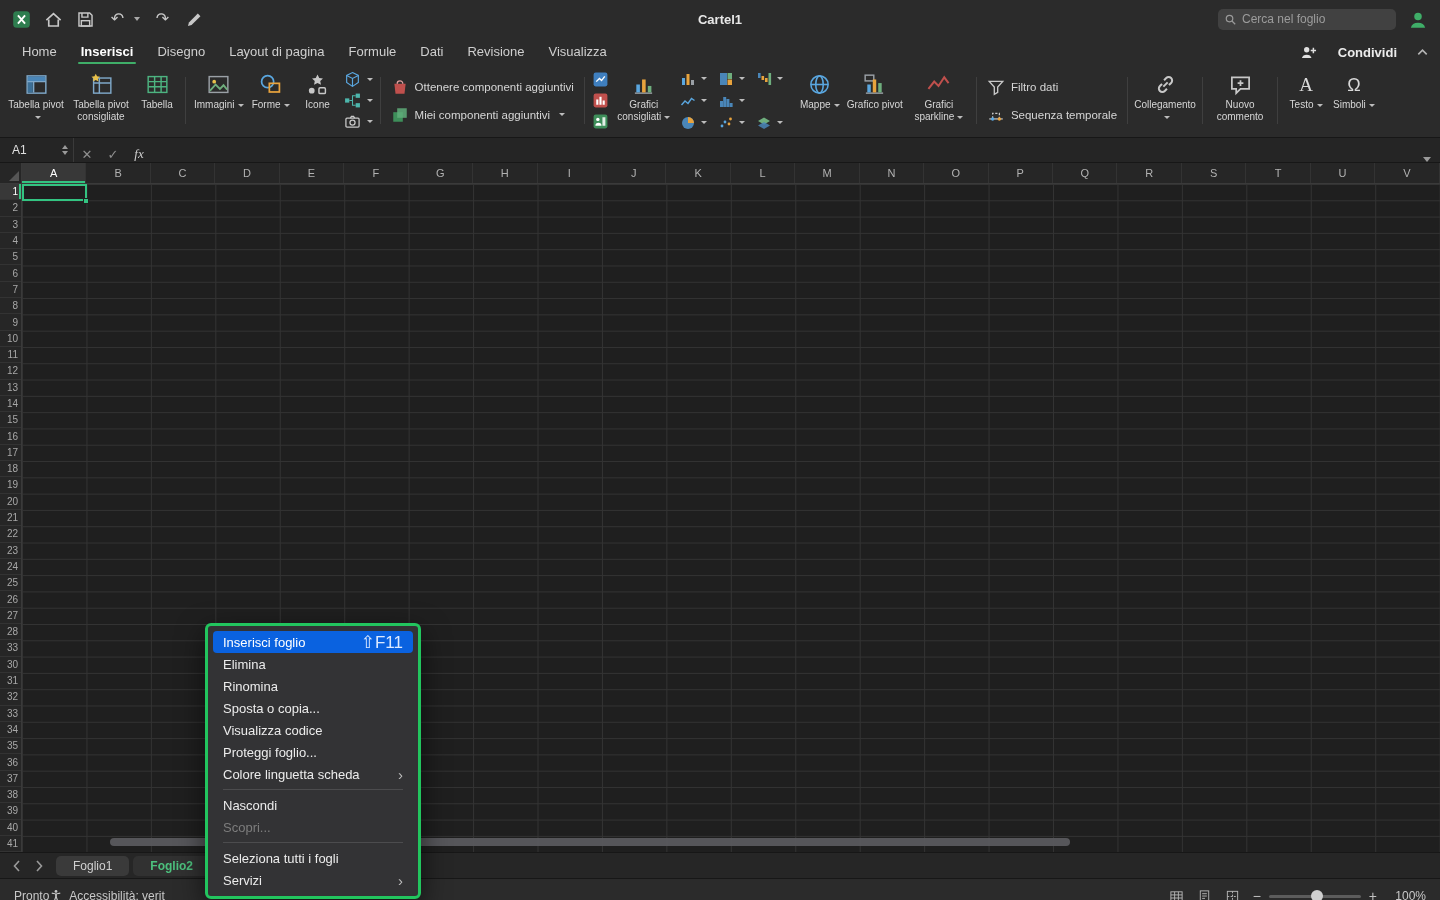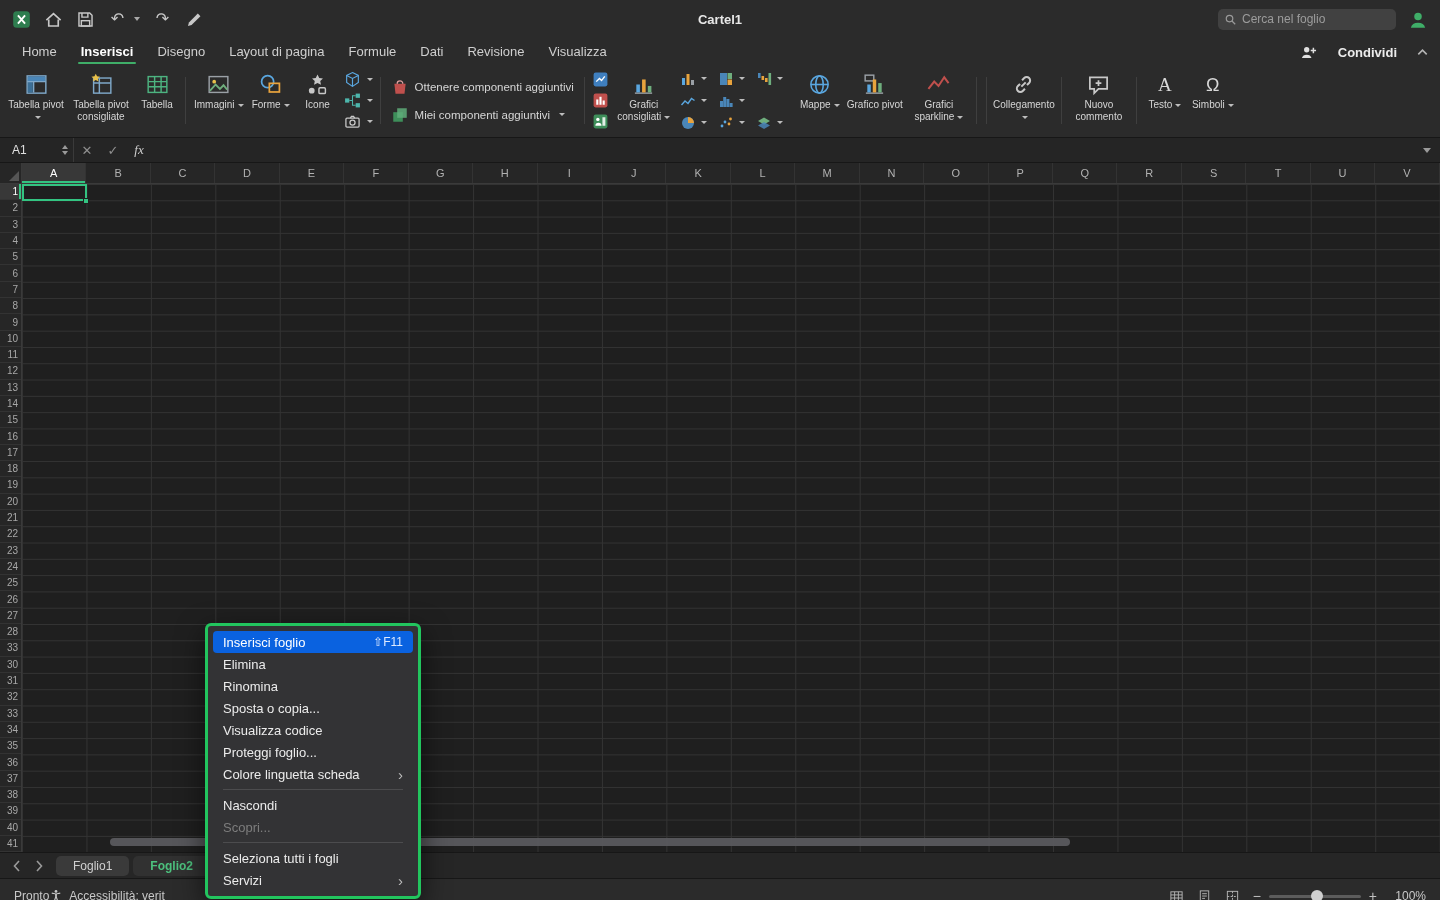--- a/index.html
+++ b/index.html
@@ -46,21 +46,21 @@
   .stack2{display:flex;flex-direction:column;justify-content:center;gap:10px;padding:0 5px;flex:none}
   .stackrow{display:flex;align-items:center;gap:6px;color:#d6d6d6;font-size:11.5px;white-space:nowrap}
   .stackrow .ricon{width:18px;height:18px}
   .chartgrid{display:grid;grid-template-columns:repeat(3,37px);grid-auto-rows:21px;align-content:center;gap:1px;padding:0 3px;flex:none}
   .cg-item{display:flex;align-items:center;gap:2px}
   .cg-item .ricon{width:16px;height:16px}
   .glyphA{font-family:"Liberation Serif","DejaVu Serif",serif;font-size:19px;color:#d8d8d8;line-height:1}
   .glyphO{font-size:18px;color:#d8d8d8;line-height:1}
 
   
-  .fbar{height:25px;background:#252525;border-bottom:1px solid #171717;display:flex;align-items:center}
+  .fbar{height:25px;background:#252525;border-bottom:1px solid #171717;display:flex;align-items:flex-end}
   .namebox{width:74px;height:100%;display:flex;align-items:center;padding-left:12px;color:#e0e0e0;font-size:12px;border-right:1px solid #3a3a3a;position:relative}
   .spin{position:absolute;right:5px;top:0;bottom:0;display:flex;flex-direction:column;justify-content:center;gap:2px}
   .spin i{width:0;height:0;border-left:3.5px solid transparent;border-right:3.5px solid transparent;display:block}
   .spin .up{border-bottom:4px solid #9a9a9a}
   .spin .dn{border-top:4px solid #9a9a9a}
   .fb-btn{width:26px;text-align:center;color:#8f8f8f;font-size:13px;flex:none}
   .fx{font-style:italic;color:#cfcfcf;font-family:"Liberation Serif","DejaVu Serif",serif}
   .fb-input{flex:1;height:100%}
   .fb-dd{width:26px;display:flex;align-items:center;justify-content:center;flex:none}
   .fb-dd i{width:0;height:0;border-left:4px solid transparent;border-right:4px solid transparent;border-top:5px solid #9a9a9a}
@@ -100,21 +100,21 @@
   .zoomsign{color:#c0c0c0;font-size:14px;line-height:1}
   .zoomtrack{width:92px;height:3px;background:#5c5c5c;border-radius:2px;position:relative}
   .zoomknob{position:absolute;left:42px;top:-5px;width:12px;height:12px;border-radius:50%;background:#cfcfcf}
   .zoomlabel{width:36px;text-align:right}
 
   
   .ctxmenu{position:absolute;left:205px;top:623px;width:216px;background:#333335;border:3px solid #22c55e;
     border-radius:6px;box-shadow:0 10px 28px rgba(0,0,0,.6);padding:5px;z-index:50;font-size:13px}
   .mi{height:22px;display:flex;align-items:center;padding:0 10px;border-radius:4px;color:#ececec;gap:8px}
   .mi .lbl{flex:1;white-space:nowrap}
-  .mi .sc{color:#bdbdbd;font-size:12px}
+  .mi .sc{color:#bdbdbd;font-size:17px}
   .mi .subarrow{color:#bdbdbd;font-size:15px;line-height:1}
   .mi.hl{background:var(--hl);color:#fff}
   .mi.hl .sc{color:#dce9ff}
   .mi.disabled{color:#7d7d7d}
   .msep{height:1px;background:#4c4c4e;margin:4px 10px}
 </style>
 </head>
 <body>
 
 <div class="titlebar">
@@ -464,20 +464,41 @@
     </div>
     <div class="rlarge">
       <span class="ricon">
         <svg viewBox="0 0 16 16">
           <path d="M1 11l4-5 3 3 4-6 3 4" fill="none" stroke="#c0504d" stroke-width="1.4"></path>
         </svg>
       </span>
       <span class="rlabel">Grafici sparkline<span class="caret"></span></span>
     </div>
     <div class="rsep"></div>
+    <div class="stack2">
+      <div class="stackrow">
+        <span class="ricon">
+          <svg viewBox="0 0 16 16">
+            <path d="M2 3h12l-4.5 5v4.8l-3 1.7V8z" fill="none" stroke="#c8c8c8" stroke-width="1.2"></path>
+          </svg>
+        </span>
+        <span>Filtro dati</span>
+      </div>
+      <div class="stackrow">
+        <span class="ricon">
+          <svg viewBox="0 0 16 16" fill="none" stroke="#c8c8c8" stroke-width="1.1">
+            <path d="M2 11.5h12"></path>
+            <path d="M5 11V6.5h6V11" stroke-dasharray="2 1.4"></path>
+            <circle cx="5" cy="11.5" r="1.5" fill="#5aa7e0" stroke="none"></circle>
+            <circle cx="11" cy="11.5" r="1.5" fill="#e8a33d" stroke="none"></circle>
+          </svg>
+        </span>
+        <span>Sequenza temporale</span>
+      </div>
+    </div>
     <div class="rsep"></div>
     <div class="rlarge">
       <span class="ricon">
         <svg viewBox="0 0 16 16" fill="none" stroke="#c8c8c8" stroke-width="1.4">
           <path d="M6.5 9.5l3-3"></path>
           <path d="M7 5l1.5-1.5a2.4 2.4 0 013.4 3.4L10.4 8.4"></path>
           <path d="M9 11l-1.5 1.5a2.4 2.4 0 01-3.4-3.4L5.6 7.6"></path>
         </svg>
       </span>
       <span class="rlabel">Collegamento<span class="caret"></span></span>

